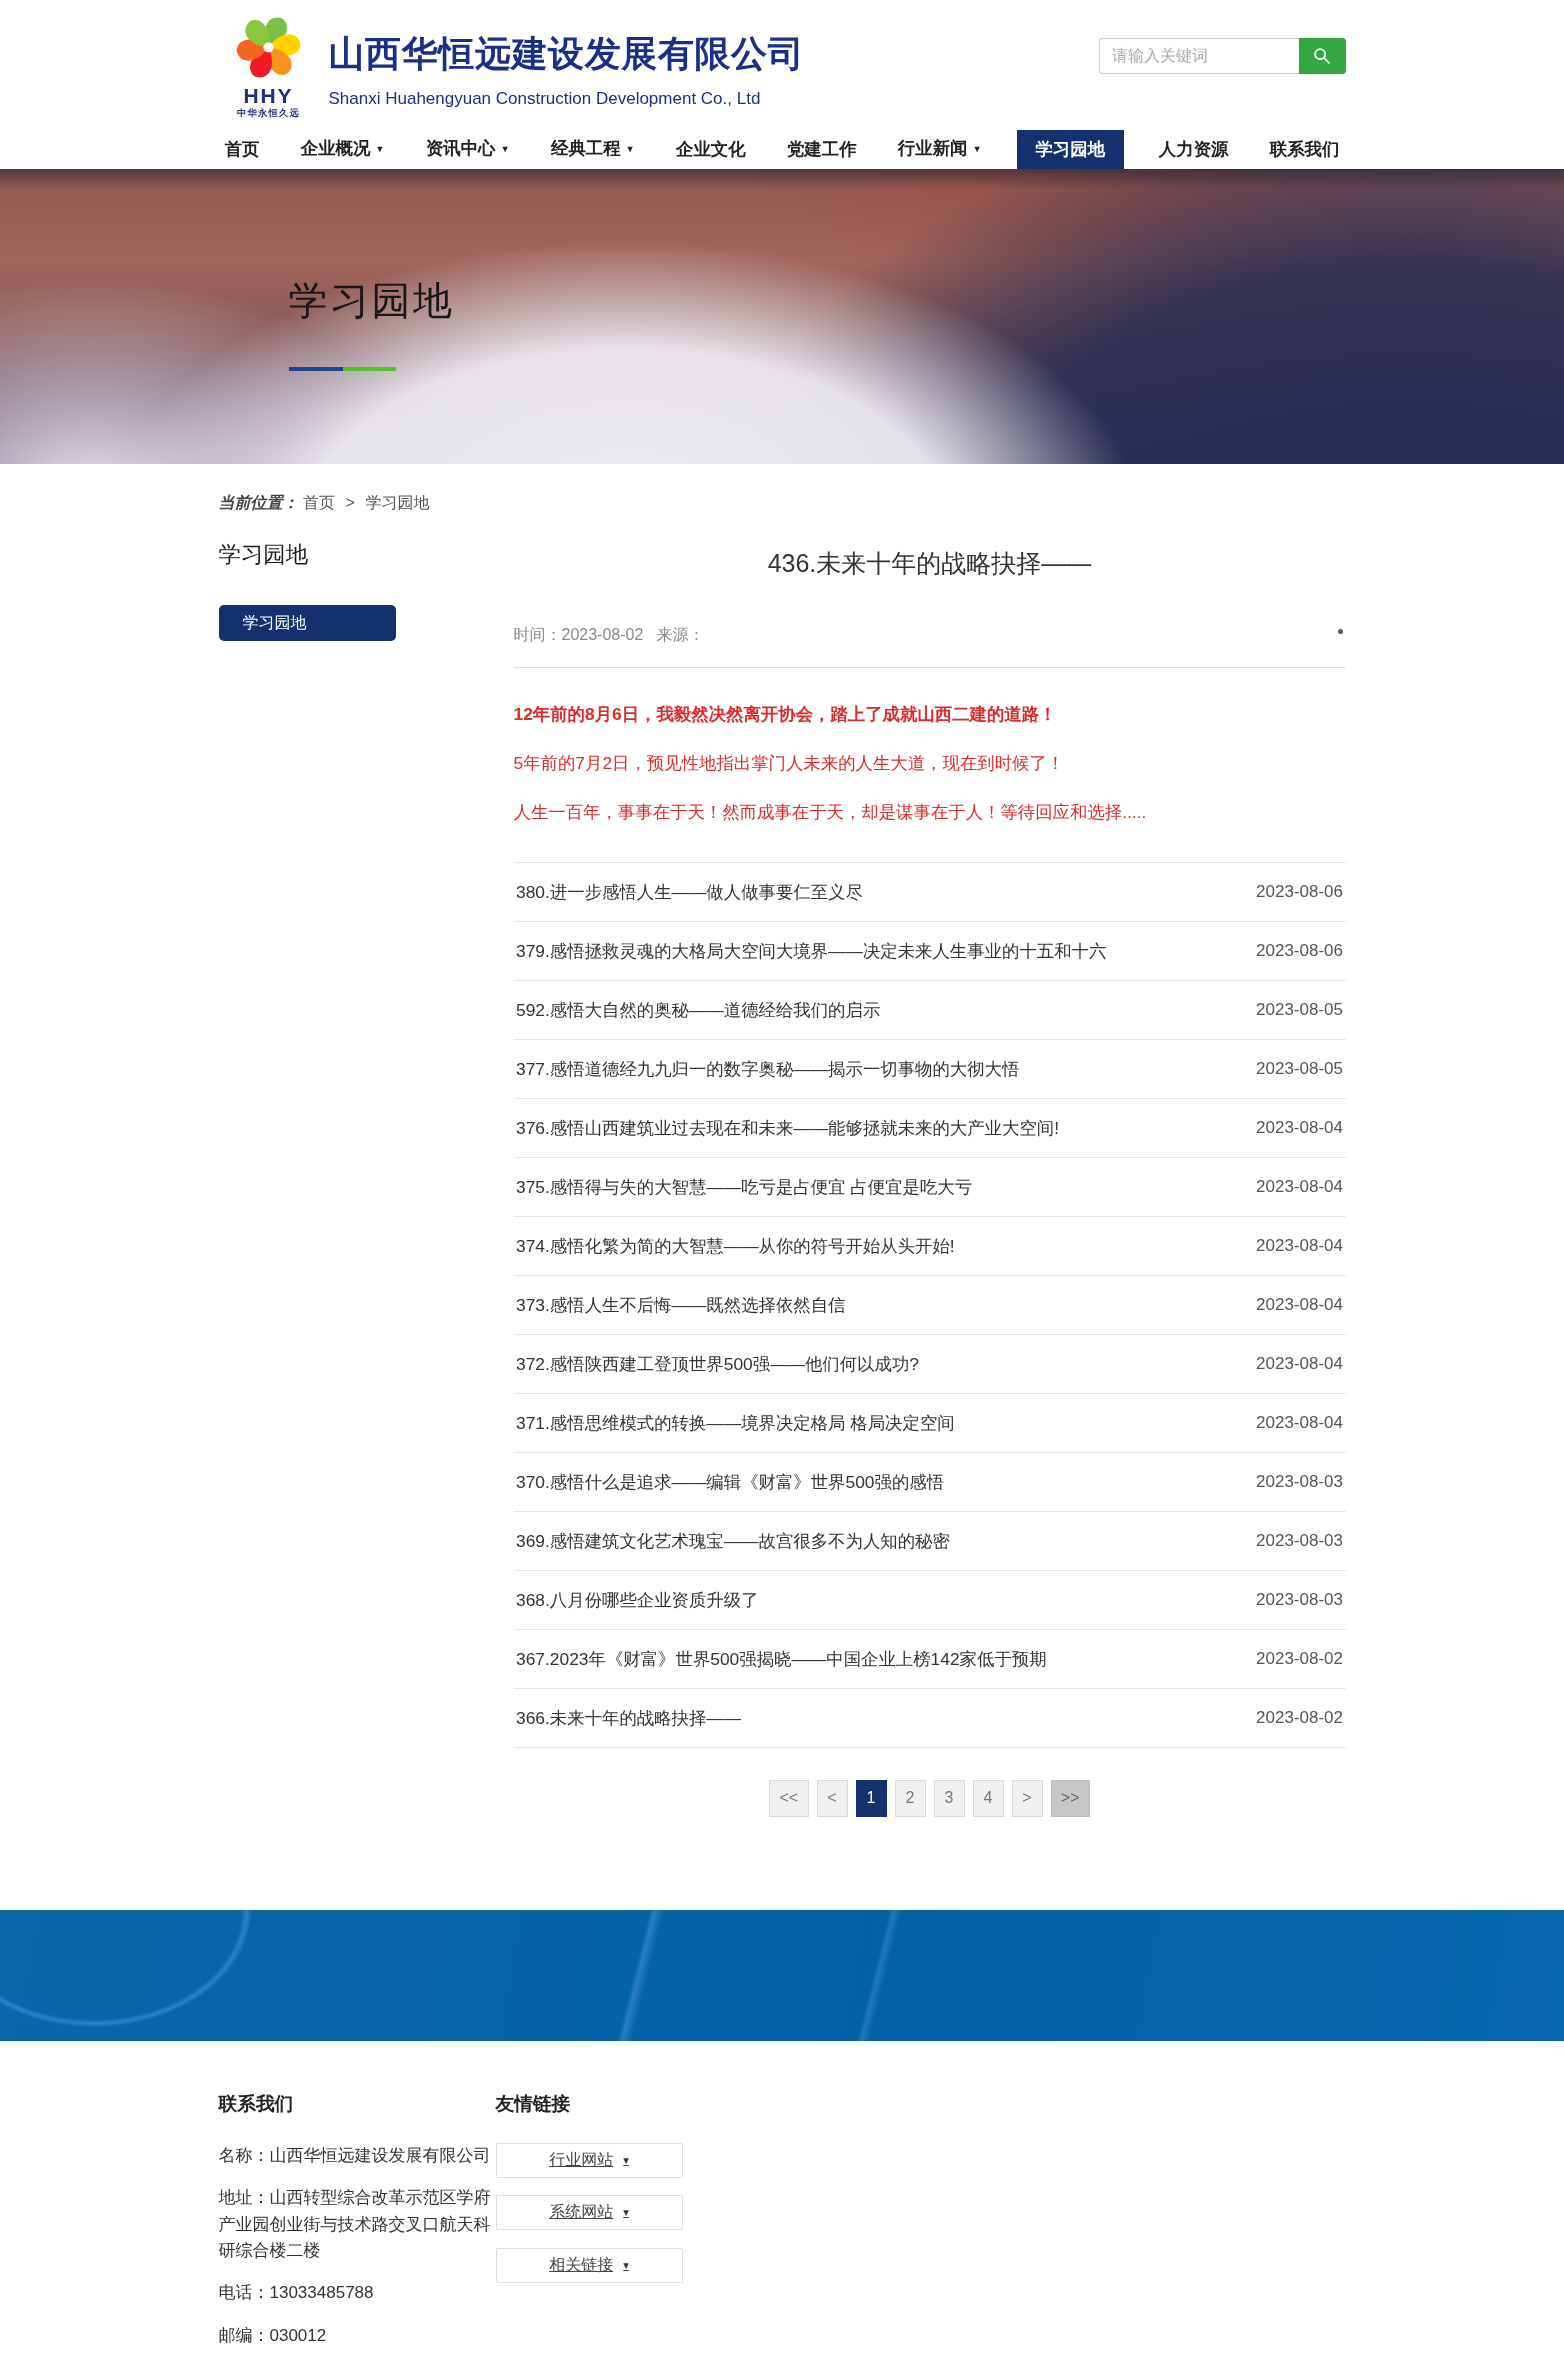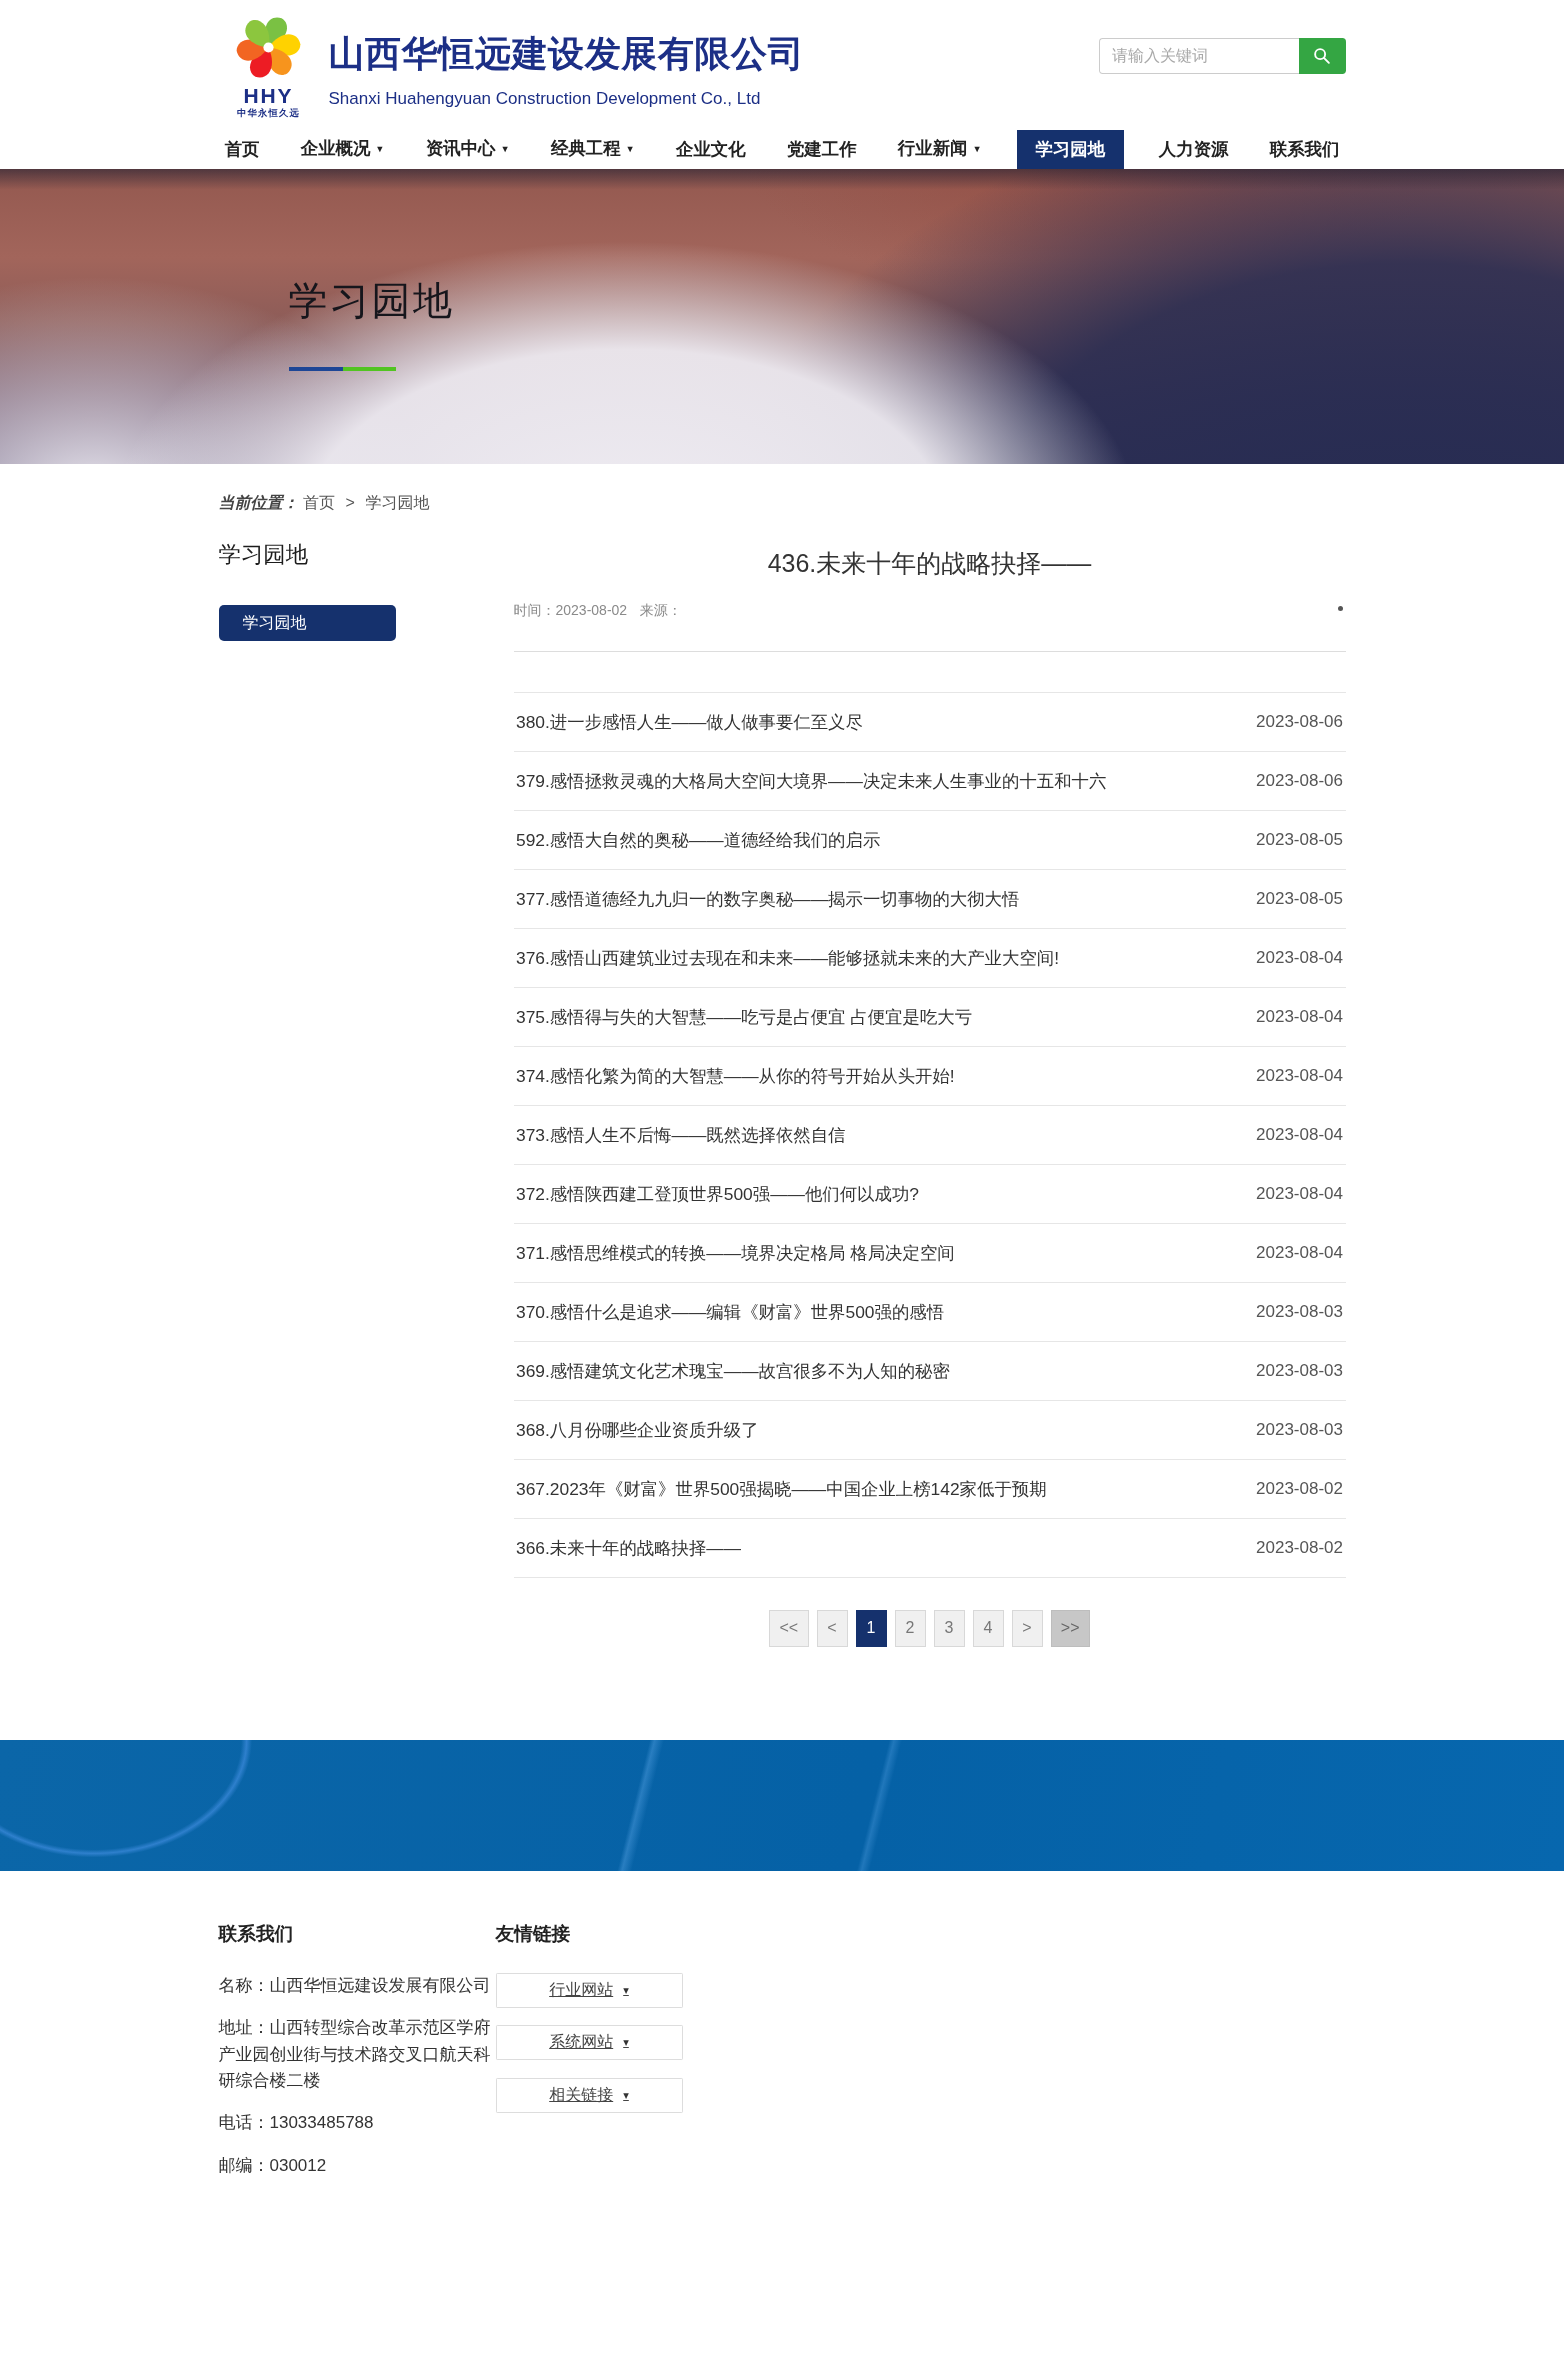--- a/index.html
+++ b/index.html
@@ -72,21 +72,21 @@
   .sidebar { width:177px; flex-shrink:0; }
   .side-title { font-size:22.4px; font-weight:500; color:#1c1c1c; margin-top:1.2px; }
   .side-btn {
     margin-top:35px; height:36px; background:#15316d; border-radius:5px; border:none;
     color:#fff; font-size:16px; display:flex; align-items:center; padding-left:24px;
     width:100%; cursor:pointer; font-family:inherit;
   }
   .article { flex:1; margin-left:118px; }
   .a-title { text-align:center; font-size:25px; font-weight:500; color:#333; margin-top:8.7px; }
   .a-meta {
-    margin-top:22px; font-size:14px; color:#8a8a8a; padding-bottom:31px;
+    margin-top:45px; font-size:16px; color:#8a8a8a; padding-bottom:21px;
     border-bottom:0.6px solid #ddd; position:relative;
   }
   .meta-dot { position:absolute; right:2.5px; top:3.7px; width:5px; height:5px; border-radius:50%; background:#555; }
   .a-paras { margin-top:36px; }
   .a-paras p { font-size:17.4px; color:#dd2b2b; margin-bottom:29px; line-height:1.15; }
   .a-paras p.bold { font-weight:bold; }
 
   .a-list { list-style:none; margin-top:40px; border-top:0.6px solid #e6e6e6; }
   .a-list .row {
     display:flex; justify-content:space-between; align-items:center;
@@ -242,20 +242,28 @@
     <button class="side-btn">学习园地</button>
   </aside>
 
   <main class="article">
     <h1 class="a-title">436.未来十年的战略抉择——</h1>
     <div class="a-meta">
       <span>时间：</span><span>2023-08-02</span>
       <span style="margin-left:8.7px;">来源：</span>
       <span class="meta-dot"></span>
     </div>
+    <div class="a-paras">
+
+        <p class="bold">12年前的8月6日，我毅然决然离开协会，踏上了成就山西二建的道路！</p>
+
+        <p>5年前的7月2日，预见性地指出掌门人未来的人生大道，现在到时候了！</p>
+
+        <p>人生一百年，事事在于天！然而成事在于天，却是谋事在于人！等待回应和选择.....</p>
+      </div>
 
     <ul class="a-list">
 
         <li class="row">
           <span class="row-title">380.进一步感悟人生——做人做事要仁至义尽</span>
           <span class="row-date">2023-08-06</span>
         </li>
 
         <li class="row">
           <span class="row-title">379.感悟拯救灵魂的大格局大空间大境界——决定未来人生事业的十五和十六</span>

